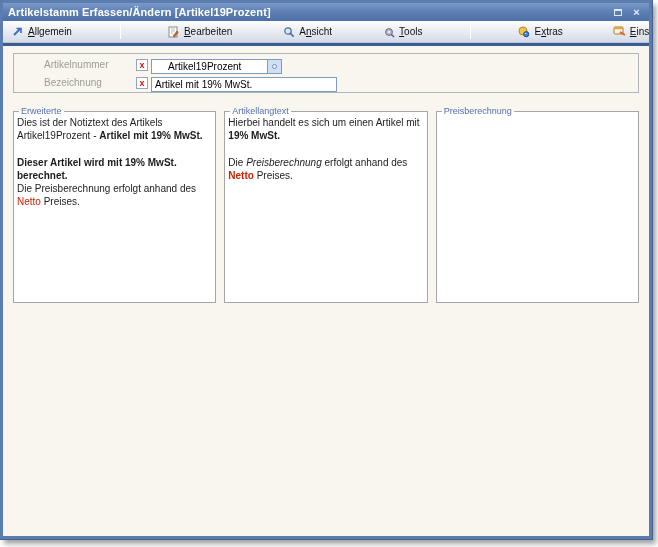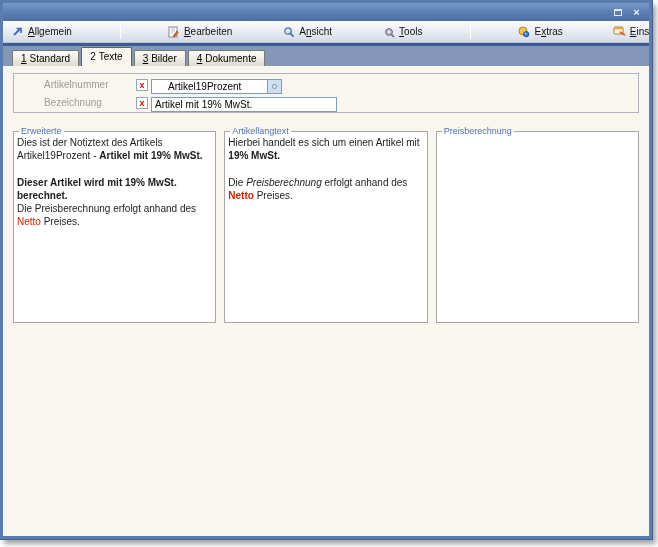--- a/index.html
+++ b/index.html
@@ -80,20 +80,21 @@
 
   
   svg { display:block; }
 </style>
 </head>
 <body>
 
 <div class="window">
 
   <div class="titlebar">
+    <span class="title">Artikelstamm Erfassen/Ändern [Artikel19Prozent]</span>
     <span class="tb-buttons">
       <span class="tb-btn">
         <span class="restore-box"></span>
       </span>
       <span class="tb-btn">
         <span class="close-x">×</span>
       </span>
     </span>
   </div>
 
@@ -181,34 +182,20 @@
             <rect x="6.5" y="2" width="1.6" height="3" fill="#2d4f8e"></rect>
             <rect x="3" y="7" width="7" height="5" fill="#ffffff"></rect>
             <path d="M4 8.5h5M4 10h5" stroke="#9fb4d8" stroke-width=".8"></path>
           </svg>
       </span>
     </span>
   </div>
 
   <div class="darkline"></div>
 
-  <div class="tabstrip">
-    <div class="tab">
-      <span class="num u">1</span><span class="txt">Standard</span>
-    </div>
-    <div class="tab active">
-      <span class="num">2</span><span class="txt">Texte</span>
-    </div>
-    <div class="tab">
-      <span class="num u">3</span><span class="txt">Bilder</span>
-    </div>
-    <div class="tab">
-      <span class="num u">4</span><span class="txt">Dokumente</span>
-    </div>
-  </div>
 
   <div class="content">
 
     <div class="fieldbox">
       <div class="frow">
         <span class="flabel">Artikelnummer</span>
         <span class="xicon">x</span>
         <span class="combo">
           <input class="tinput" type="text" value="Artikel19Prozent" style="">
           <span class="drop-btn">

